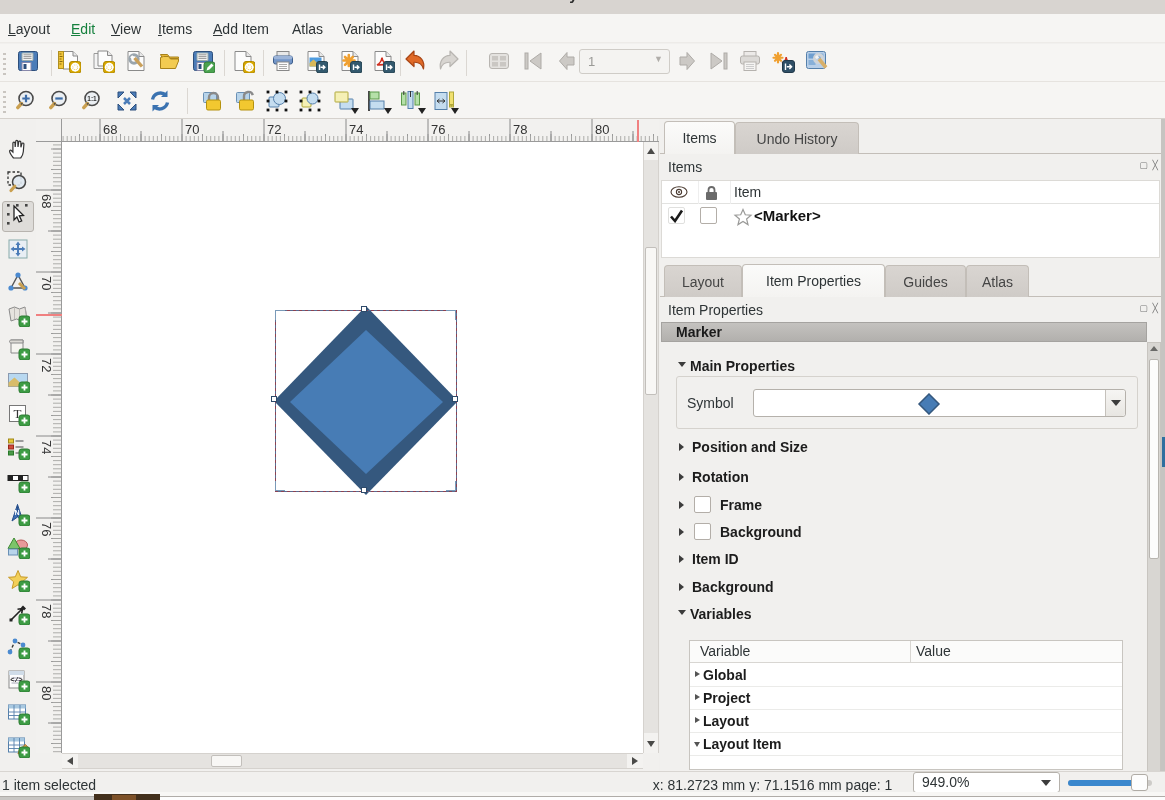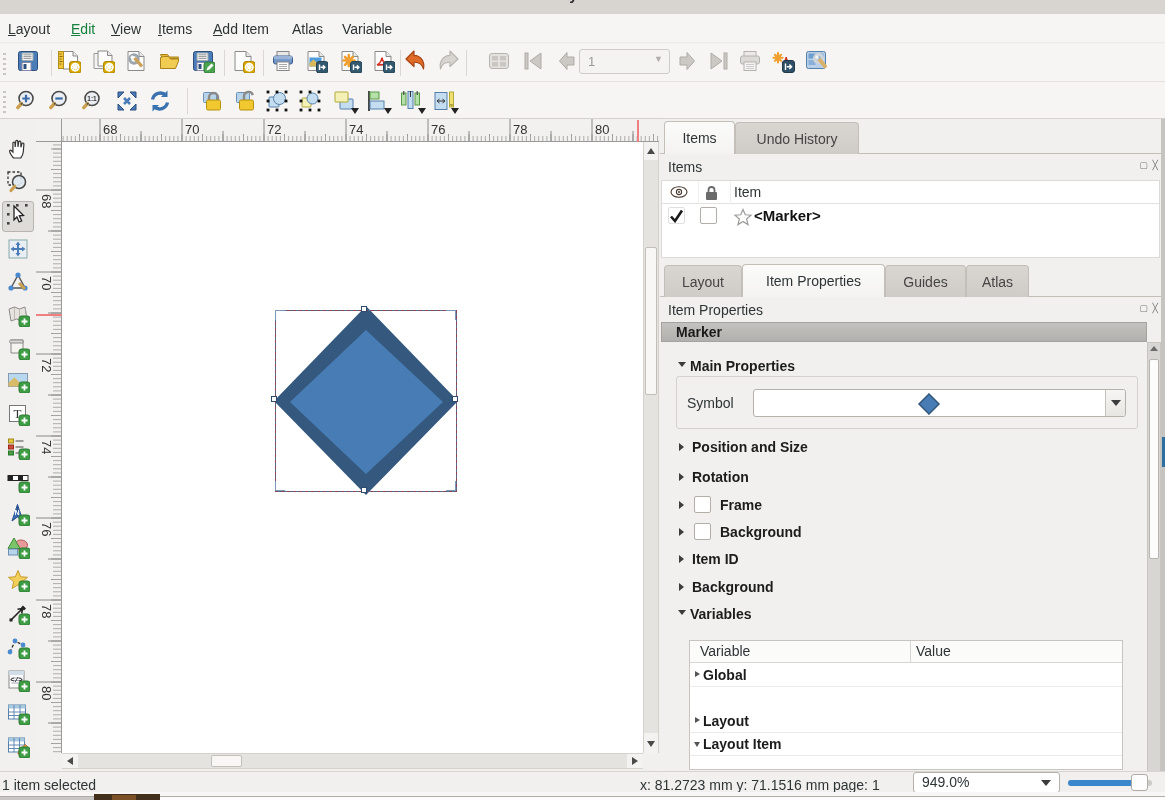--- a/index.html
+++ b/index.html
@@ -903,35 +903,39 @@
     <div class="abs" style="left:29px;top:521px;width:434px;height:130px;background:#fff;border:1px solid #c8c5c0;overflow:hidden">
       <div class="abs" style="left:0;top:0;width:100%;height:22px;background:#fbfbfa;border-bottom:1px solid #d8d6d2">
         <div class="abs" style="left:10px;top:2px;font-size:14px;color:#2e3436">Variable</div>
         <div class="abs" style="left:220px;top:0;width:1px;height:22px;background:#d8d6d2"></div>
         <div class="abs" style="left:226px;top:2px;font-size:14px;color:#2e3436">Value</div>
       </div>
       <div class="vrow" style="top:23px;height:23px">
         <div class="tri-r" style="left:5px;top:7px;border-left-color:#555;border-top-width:3.5px;border-bottom-width:3.5px"></div>
         <b style="left:13px">Global</b>
       </div>
+      <div class="vrow" style="top:46px;height:23px">
+        <div class="tri-r" style="left:5px;top:7px;border-left-color:#555;border-top-width:3.5px;border-bottom-width:3.5px"></div>
+        <b style="left:13px">Project</b>
+      </div>
       <div class="vrow" style="top:69px;height:23px">
         <div class="tri-r" style="left:5px;top:7px;border-left-color:#555;border-top-width:3.5px;border-bottom-width:3.5px"></div>
         <b style="left:13px">Layout</b>
       </div>
       <div class="vrow" style="top:92px;height:23px">
         <div class="tri-d" style="left:4px;top:9px;border-top-color:#555;border-left-width:3.5px;border-right-width:3.5px"></div>
         <b style="left:13px">Layout Item</b>
       </div>
     </div>
   </div>
 <div class="abs" style="left:1161px;top:119px;width:4px;height:652px;background:#c6c4c1"></div>
 <div class="abs" style="left:1162px;top:437px;width:3px;height:30px;background:#2f6f9f"></div>
 <div class="abs" style="left:0;top:771px;width:1165px;height:21px;background:#f1f0ee;border-top:1px solid #d8d5d1"></div>
 <div class="abs" style="left:2px;top:777px;font-size:14px;color:#2e3436">1 item selected</div>
-<div class="abs" style="left:640px;top:777px;width:265px;text-align:left;font-size:14px;color:#2e3436">x: 81.2723 mm y: 71.1516 mm page: 1</div>
+<div class="abs" style="left:640px;top:777px;width:265px;text-align:center;font-size:14px;color:#2e3436">x: 81.2723 mm y: 71.1516 mm page: 1</div>
 <div class="abs" style="left:913px;top:772px;width:147px;height:21px;background:#fff;border:1px solid #b5b1ab;border-radius:3px">
     <span class="abs" style="left:8px;top:1px;font-size:14px">949.0%</span>
     <div class="abs" style="right:8px;top:7px;width:0;height:0;border-top:6px solid #3c3c3c;border-left:5px solid transparent;border-right:5px solid transparent"></div>
   </div>
 <div class="abs" style="left:1068px;top:780px;width:84px;height:6px;background:#cdcbc8;border-radius:3px"></div>
 <div class="abs" style="left:1068px;top:780px;width:66px;height:6px;background:#3a87cd;border-radius:3px"></div>
 <div class="abs" style="left:1131px;top:774px;width:17px;height:17px;background:#fdfdfd;border:1px solid #b0aca6;border-radius:3px"></div>
 <div class="abs" style="left:0;top:792px;width:1165px;height:5px;background:#f8f7f5;border-bottom:1px solid #b0aca8"></div>
 <div class="abs" style="left:0;top:797px;width:1165px;height:3px;background:#fdfdfd"></div>
 <div class="abs" style="left:0;top:797px;width:94px;height:3px;background:#c9c7c4"></div>

